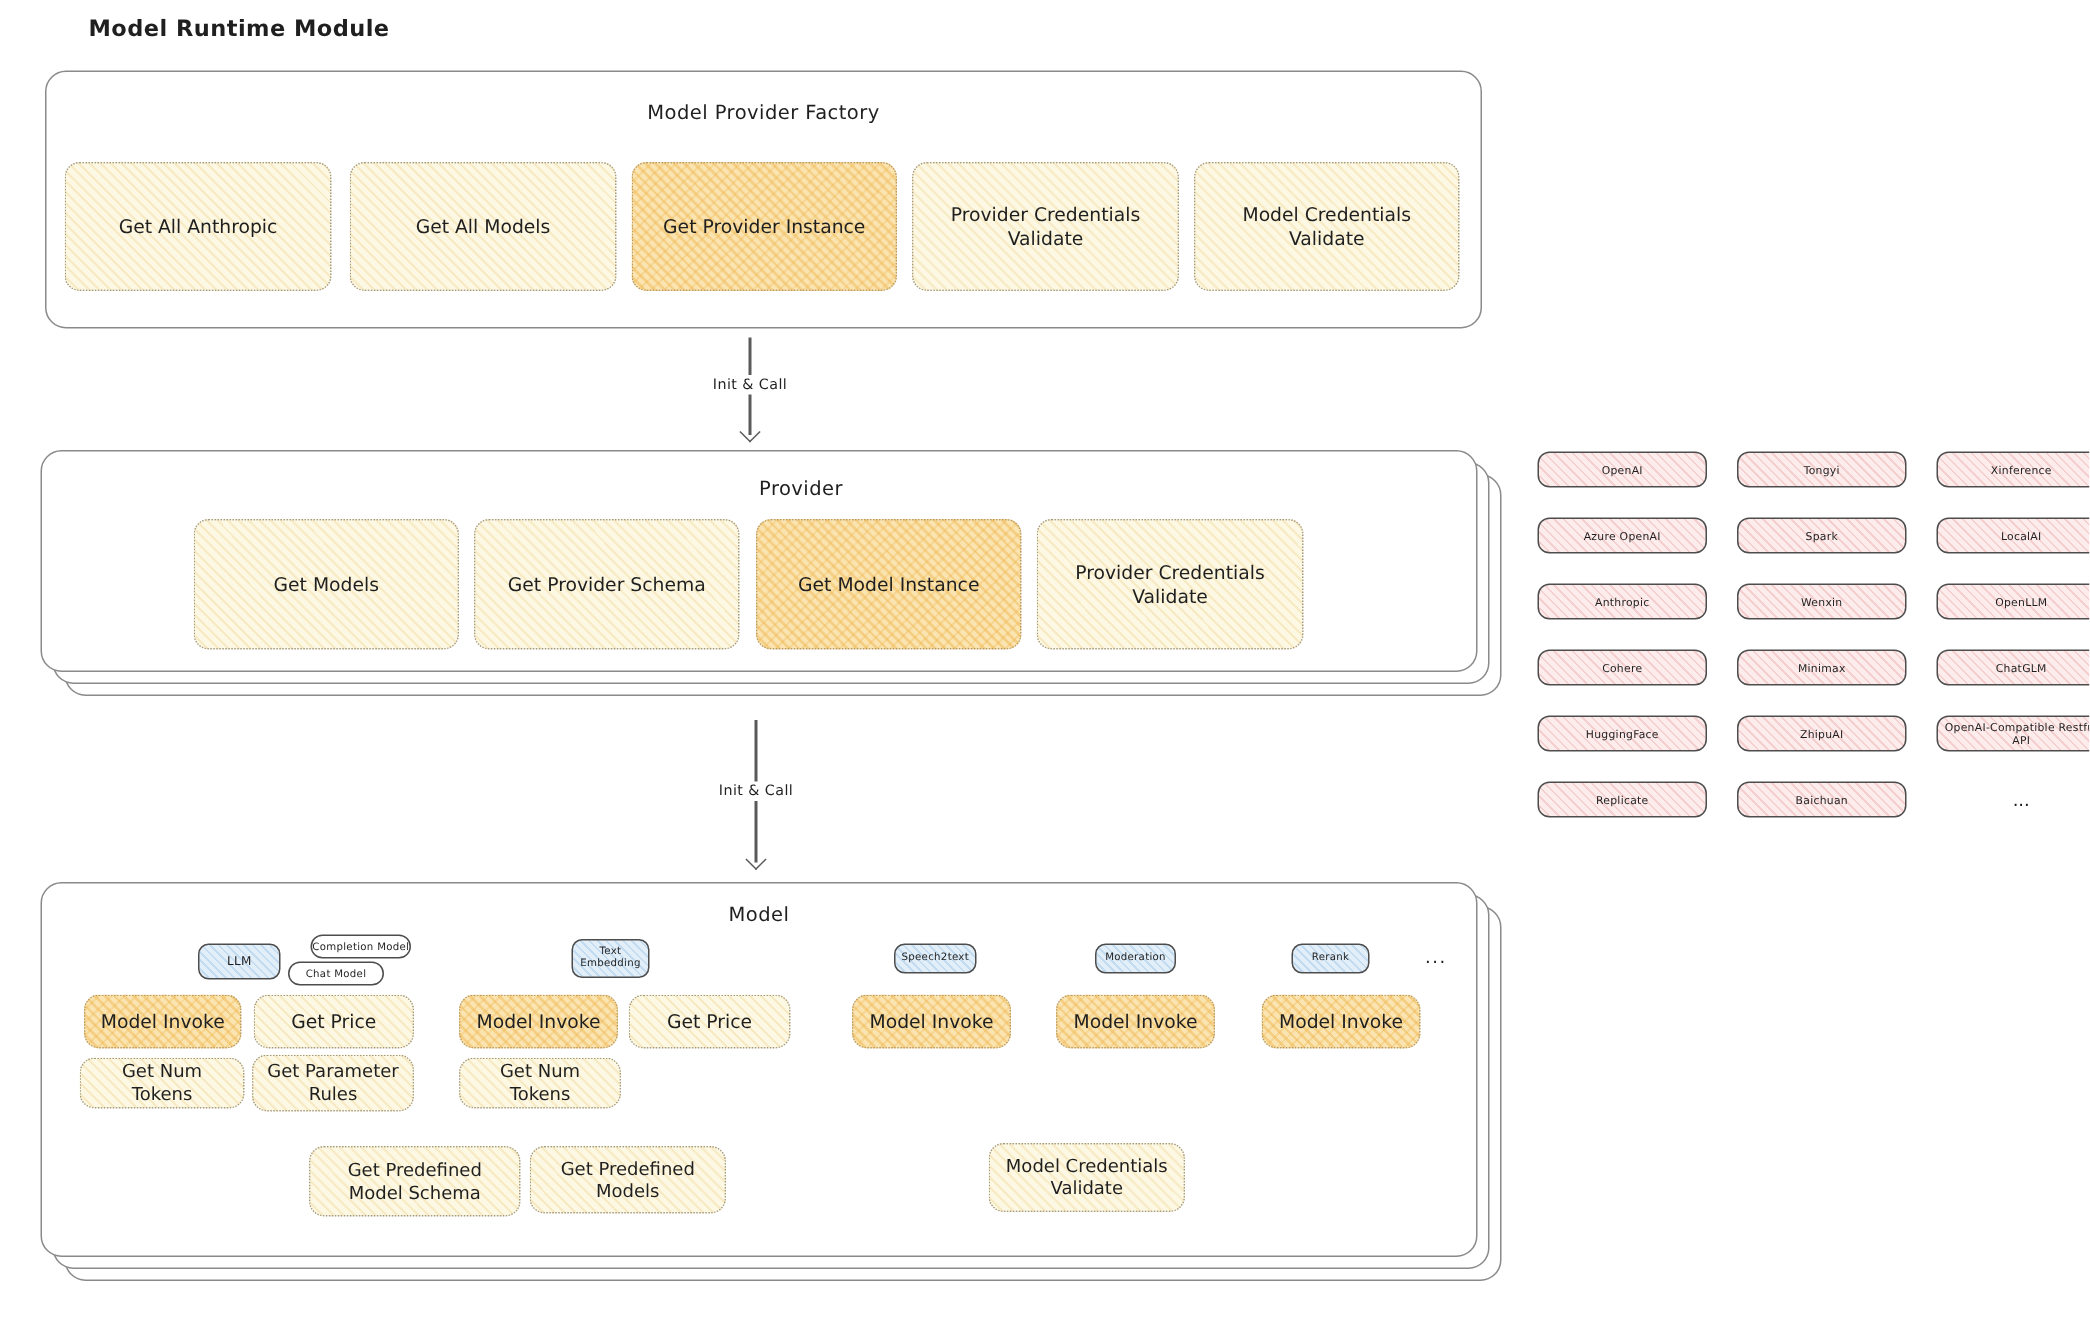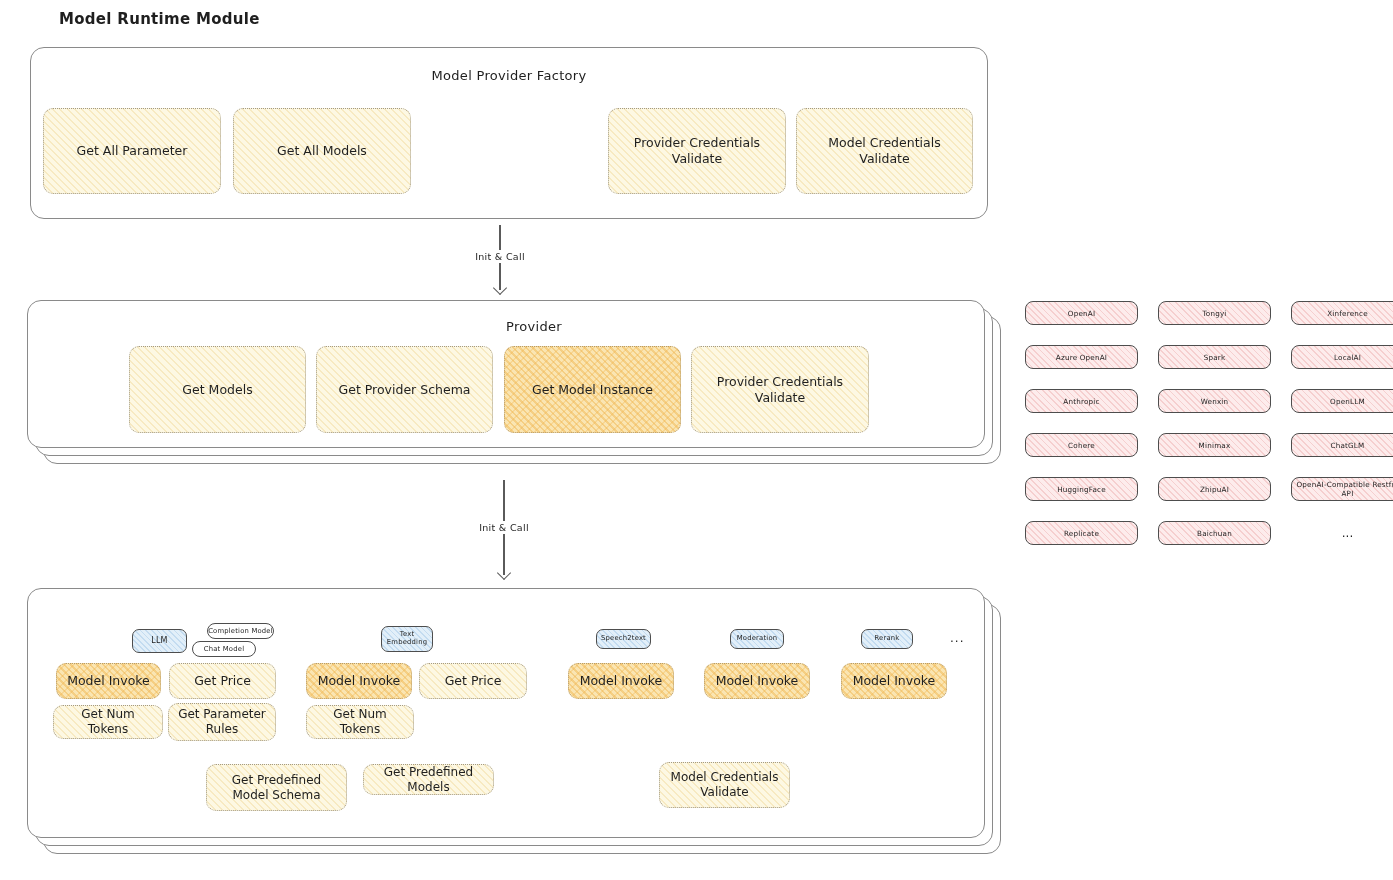--- a/index.html
+++ b/index.html
@@ -78,22 +78,23 @@
 </style>
 </head>
 <body>
 
 <div id="canvas">
 
   <div class="abs page-title" style="left:30px;top:10px;margin-left:29px;">Model Runtime Module</div>
 
   <div class="panel" style="left:30px;top:47px;width:958px;height:172px;">
     <div class="panel-title" style="top:20px;">Model Provider Factory</div>
-    <div class="btn yellow" style="left:12px;top:60px;width:178px;height:86px;">Get All Parameter</div>
+    <div class="btn yellow" style="left:12px;top:60px;width:178px;height:86px;">Get All Anthropic</div>
     <div class="btn yellow" style="left:202px;top:60px;width:178px;height:86px;">Get All Models</div>
+    <div class="btn orange" style="left:390px;top:60px;width:177px;height:86px;">Get Provider Instance</div>
     <div class="btn yellow" style="left:577px;top:60px;width:178px;height:86px;">Provider Credentials Validate</div>
     <div class="btn yellow" style="left:765px;top:60px;width:177px;height:86px;">Model Credentials Validate</div>
   </div>
 
   <div class="arrow-line" style="left:499px;top:225px;height:65px;"></div>
   <div class="arrow-head" style="left:495px;top:283px;"></div>
   <div class="arrow-label" style="left:500px;top:250px;">Init &amp; Call</div>
 
   <div class="layer" style="left:43px;top:316px;width:958px;height:148px;"></div>
   <div class="layer" style="left:35px;top:308px;width:958px;height:148px;"></div>
@@ -126,20 +127,21 @@
     <div class="chip-ellipsis">...</div>
   </div>
 
   <div class="arrow-line" style="left:503px;top:480px;height:95px;"></div>
   <div class="arrow-head" style="left:499px;top:568px;"></div>
   <div class="arrow-label" style="left:504px;top:521px;">Init &amp; Call</div>
 
   <div class="layer" style="left:43px;top:604px;width:958px;height:250px;"></div>
   <div class="layer" style="left:35px;top:596px;width:958px;height:250px;"></div>
   <div class="panel" style="left:27px;top:588px;width:958px;height:250px;">
+    <div class="panel-title" style="top:14px;">Model</div>
 
     <div class="tag" style="left:104px;top:40px;width:55px;height:24px;font-size:8px;">LLM</div>
     <div class="subtag" style="left:179px;top:34px;width:67px;height:16px;">Completion Model</div>
     <div class="subtag" style="left:164px;top:52px;width:64px;height:16px;">Chat Model</div>
     <div class="btn orange" style="left:28px;top:74px;width:105px;height:36px;">Model Invoke</div>
     <div class="btn yellow" style="left:141px;top:74px;width:107px;height:36px;">Get Price</div>
     <div class="btn yellow" style="left:25px;top:116px;width:110px;height:34px;font-size:12px;">Get Num Tokens</div>
     <div class="btn yellow" style="left:140px;top:114px;width:108px;height:38px;font-size:12px;">Get Parameter Rules</div>
 
     <div class="tag" style="left:353px;top:37px;width:52px;height:26px;">Text Embedding</div>
@@ -152,17 +154,17 @@
 
     <div class="tag" style="left:702px;top:40px;width:54px;height:20px;">Moderation</div>
     <div class="btn orange" style="left:676px;top:74px;width:106px;height:36px;">Model Invoke</div>
 
     <div class="tag" style="left:833px;top:40px;width:52px;height:20px;">Rerank</div>
     <div class="btn orange" style="left:813px;top:74px;width:106px;height:36px;">Model Invoke</div>
 
     <div class="ellipsis-text" style="left:922px;top:42px;">...</div>
 
     <div class="btn yellow" style="left:178px;top:175px;width:141px;height:47px;font-size:12px;">Get Predefined Model Schema</div>
-    <div class="btn yellow" style="left:335px;top:175px;width:131px;height:31px;font-size:12px;">Get Predefined Models</div>
+    <div class="btn yellow" style="left:325px;top:175px;width:131px;height:45px;font-size:12px;">Get Predefined Models</div>
     <div class="btn yellow" style="left:631px;top:173px;width:131px;height:46px;font-size:12px;">Model Credentials Validate</div>
   </div>
 
 </div>
 
 </body></html>

